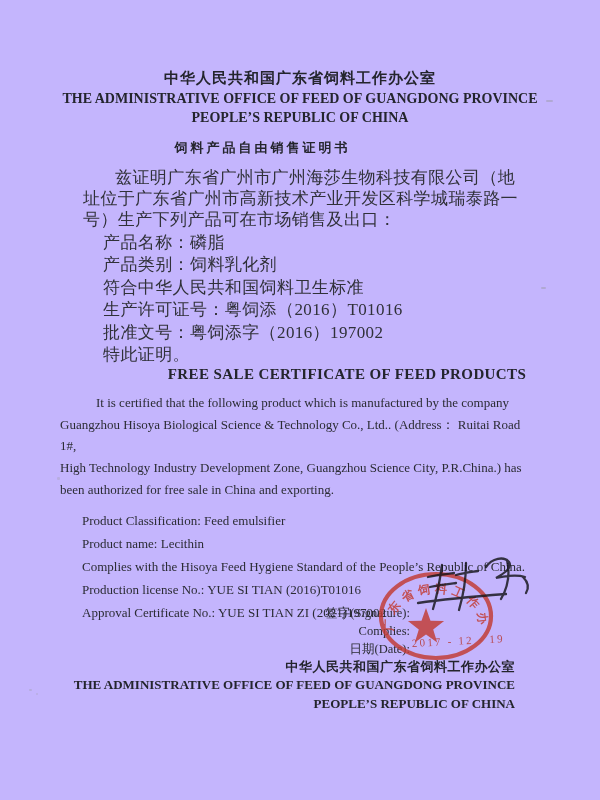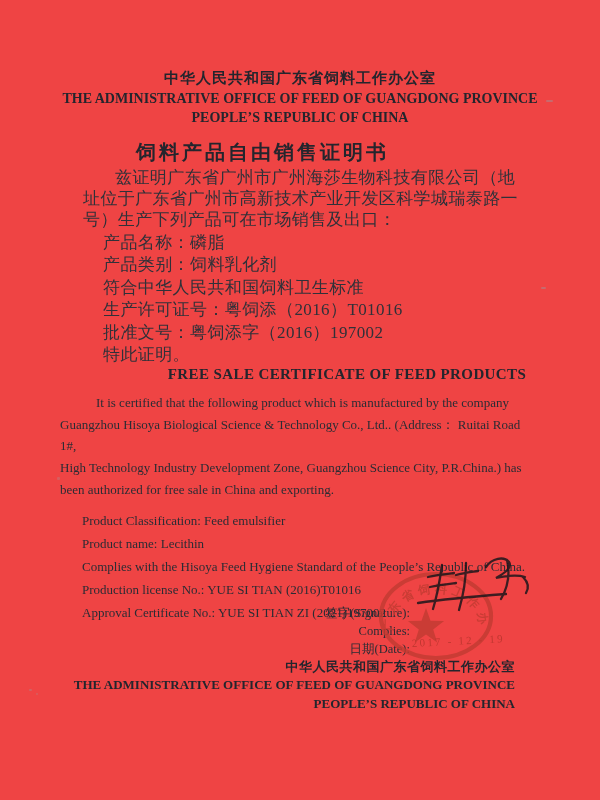--- a/index.html
+++ b/index.html
@@ -3,37 +3,37 @@
 <meta charset="utf-8">
 <style>
   html,body{margin:0;padding:0;}
   body{
     width:600px;height:800px;
     background:#eceae7;
     font-family:"Liberation Serif", serif;
   }
   .page{
     position:relative;width:600px;height:800px;overflow:hidden;
-    background:#ef4444;
+    background:#c4b5fd;
     color:#2e2f36;
   }
   
   .header{position:absolute;top:66px;left:0;width:600px;text-align:center;}
   .header-cn{
     font-size:15px;font-weight:700;letter-spacing:1px;color:#24252d;
     line-height:24px;
   }
   .header-en{
     font-family:"Liberation Serif",serif;font-weight:700;font-size:14px;
     line-height:18.5px;color:#24252d;
   }
   
   .cert-title{
     position:absolute;top:139px;left:0;width:525px;text-align:center;
-    font-size:20px;font-weight:700;letter-spacing:3px;color:#24252d;
+    font-size:13px;font-weight:700;letter-spacing:3px;color:#24252d;
   }
   
   .cn-body{
     position:absolute;top:167px;left:83px;width:436px;
     font-size:17px;letter-spacing:0.4px;color:#303139;
   }
   .cn-paragraph{ text-indent:32px; line-height:21px; margin:0; }
   .cn-items{margin-top:2px;}
   .cn-item{ margin-left:20px; line-height:22.4px; }
   

